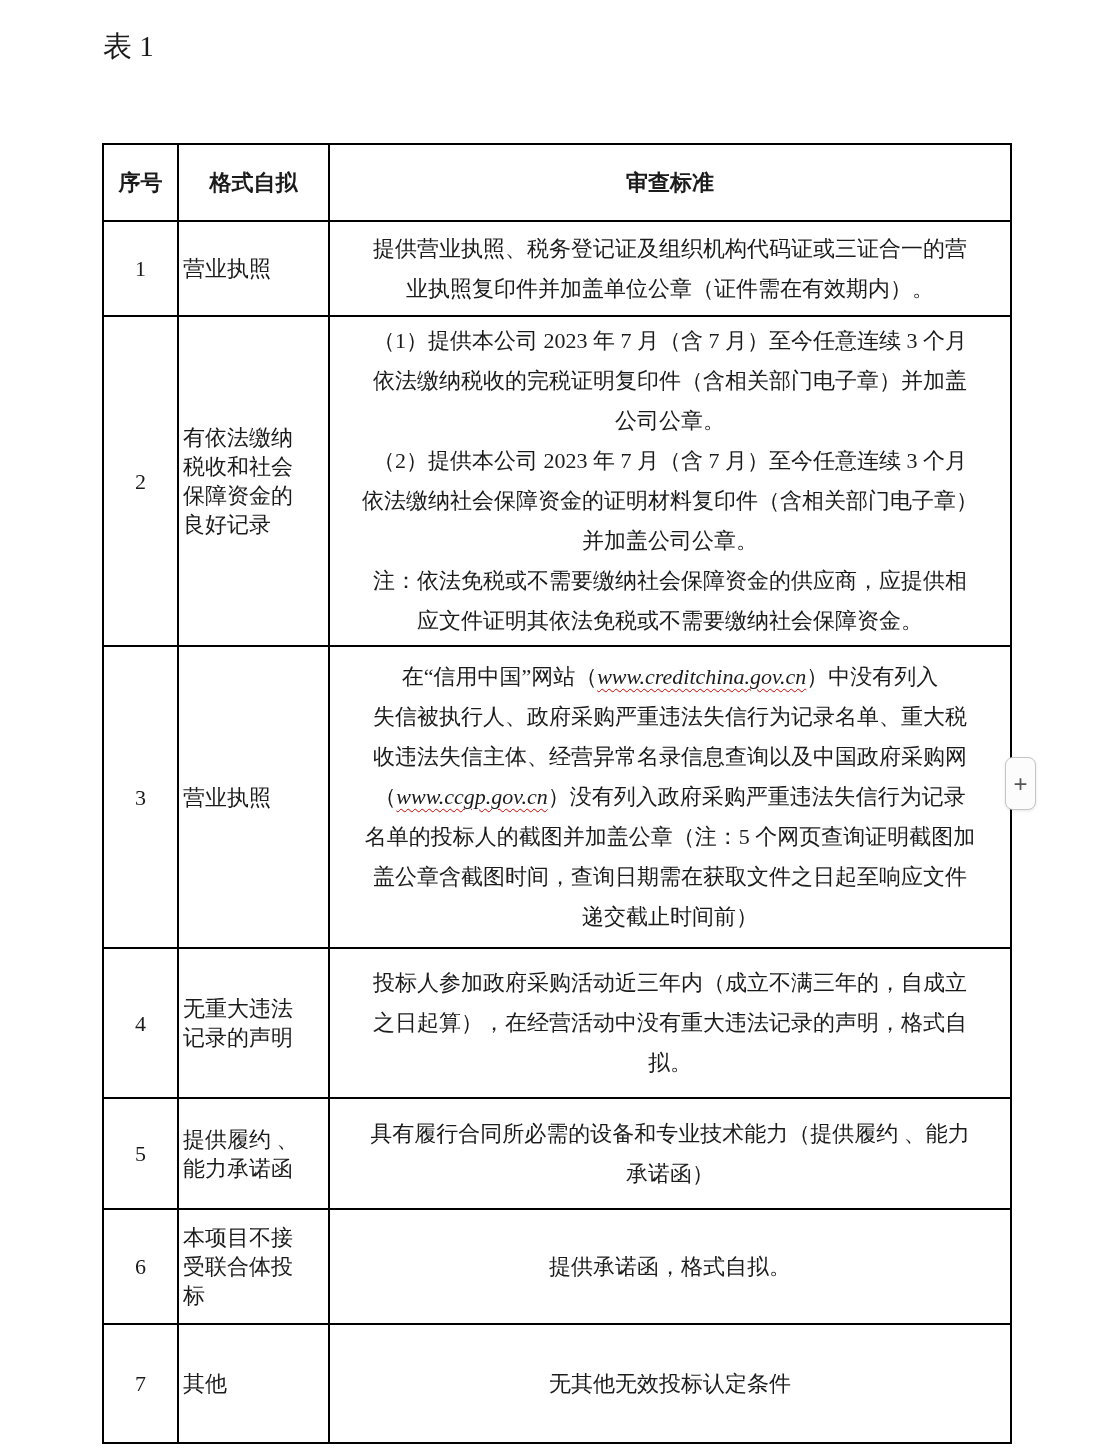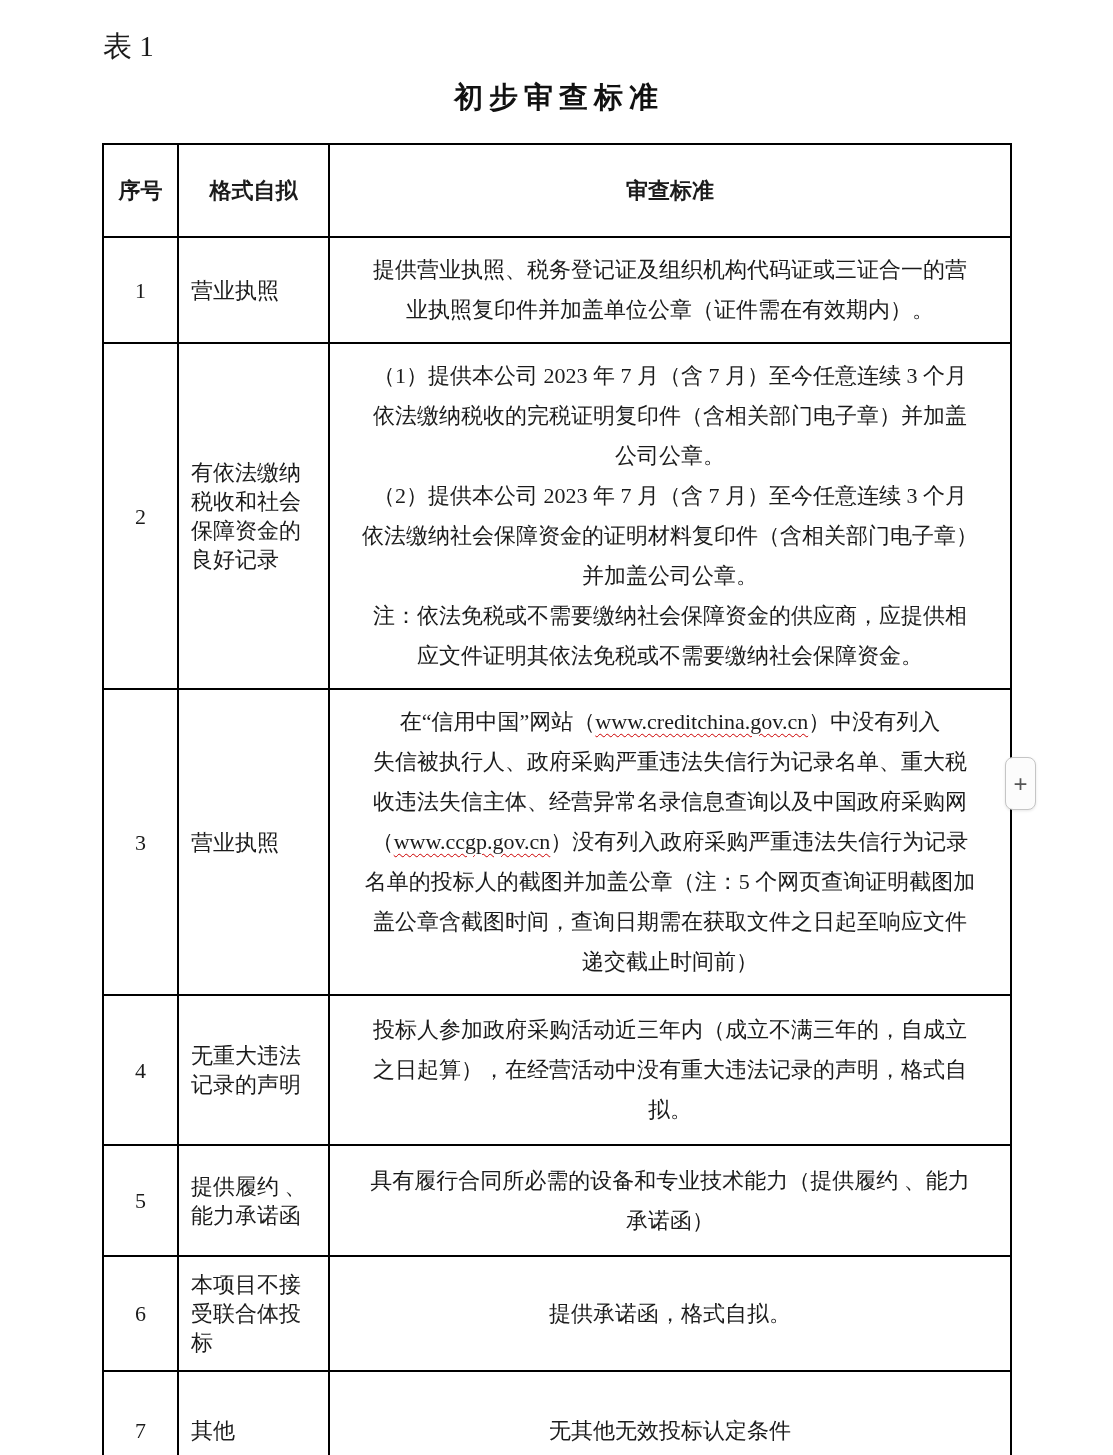--- a/index.html
+++ b/index.html
@@ -45,21 +45,21 @@
     width: 908px;
     border-collapse: collapse;
     table-layout: fixed;
   }
   table.review-table th,
   table.review-table td {
     border: 2px solid #000000;
     font-size: 22px;
     color: #1b1b1b;
     vertical-align: middle;
-    padding: 12px;
+    padding: 4px;
     overflow: hidden;
   }
   table.review-table th {
     font-weight: bold;
     text-align: center;
     height: 67px;
   }
   .c-no {
     text-align: center;
     line-height: 29px;
@@ -81,20 +81,21 @@
   tr.row-4 { height: 150px; }
   tr.row-5 { height: 111px; }
   tr.row-6 { height: 115px; }
   tr.row-7 { height: 119px; }
   .wavy {
     text-decoration-line: underline;
     text-decoration-style: wavy;
     text-decoration-color: #cc0000;
     text-decoration-thickness: 1px;
     text-underline-offset: 4px;
+    font-style: italic;
   }
   .plus-btn {
     position: absolute;
     left: 1005px;
     top: 757px;
     width: 31px;
     height: 53px;
     box-sizing: border-box;
     background: #fcfcfc;
     border: 1px solid #c5c5c5;
@@ -112,21 +113,20 @@
     z-index: 5;
   }
 </style>
 </head>
 <body>
 
 <div class="page">
 
   <div class="table-label">表 1</div>
 
-  <div class="doc-title">初步审查标准</div>
 
   <table class="review-table">
     <colgroup>
       <col style="width:75px">
       <col style="width:151px">
       <col style="width:682px">
     </colgroup>
     <thead>
       <tr>
         <th>序号</th>

